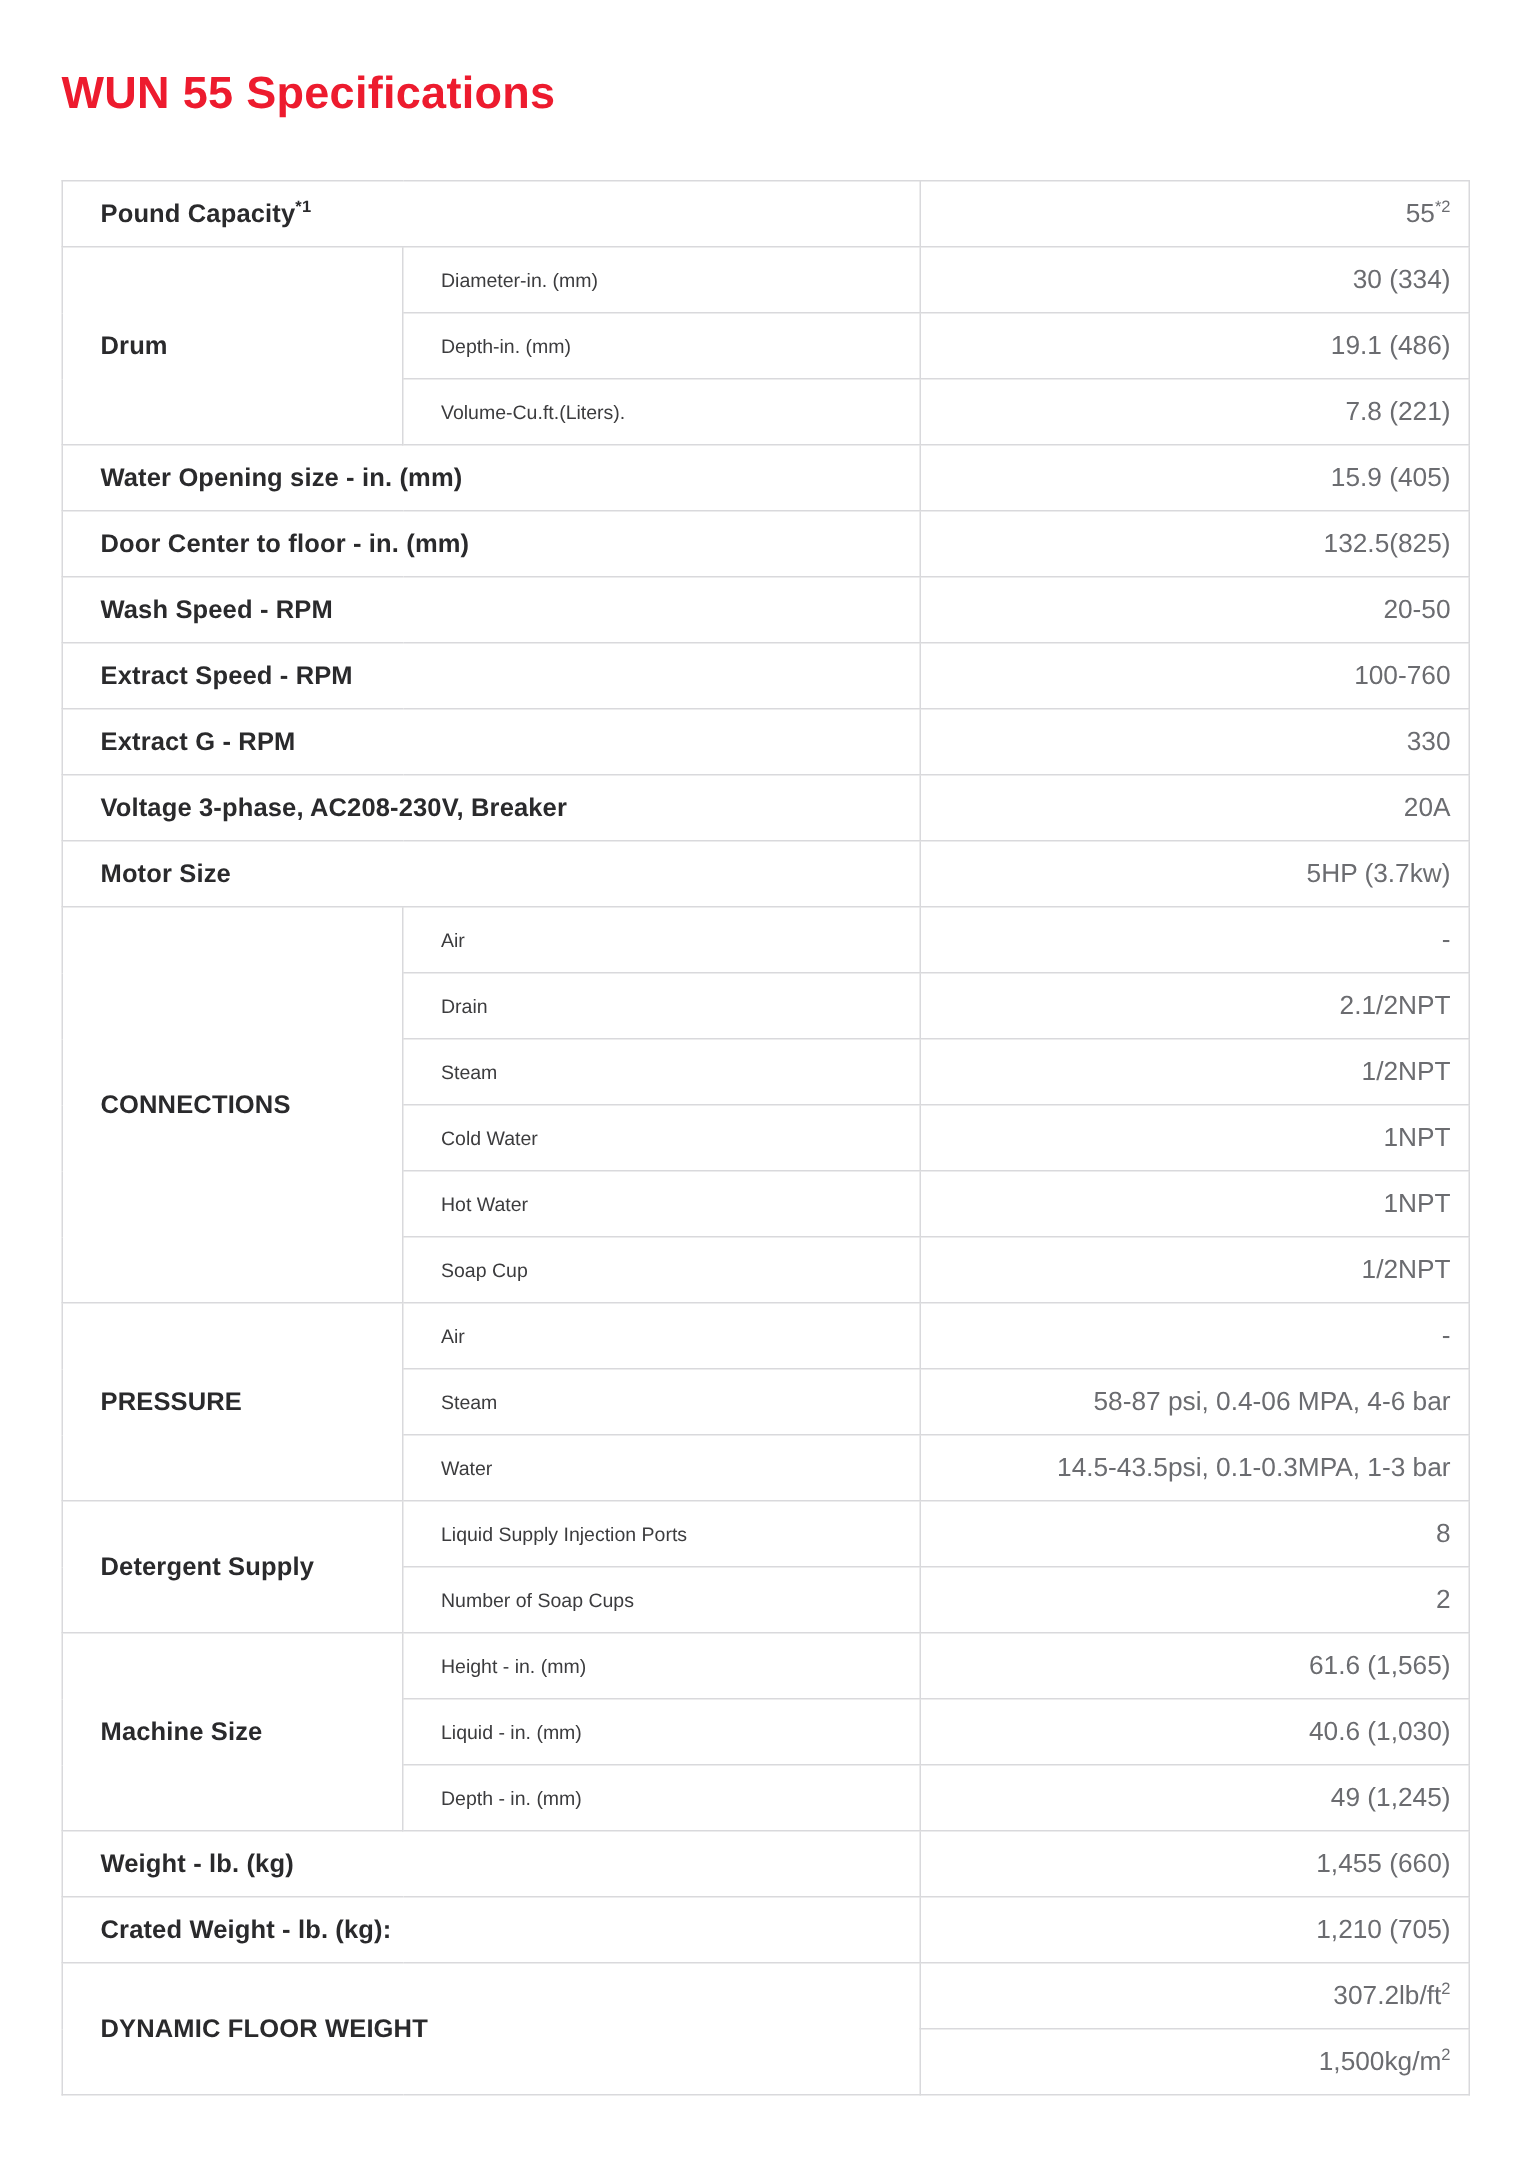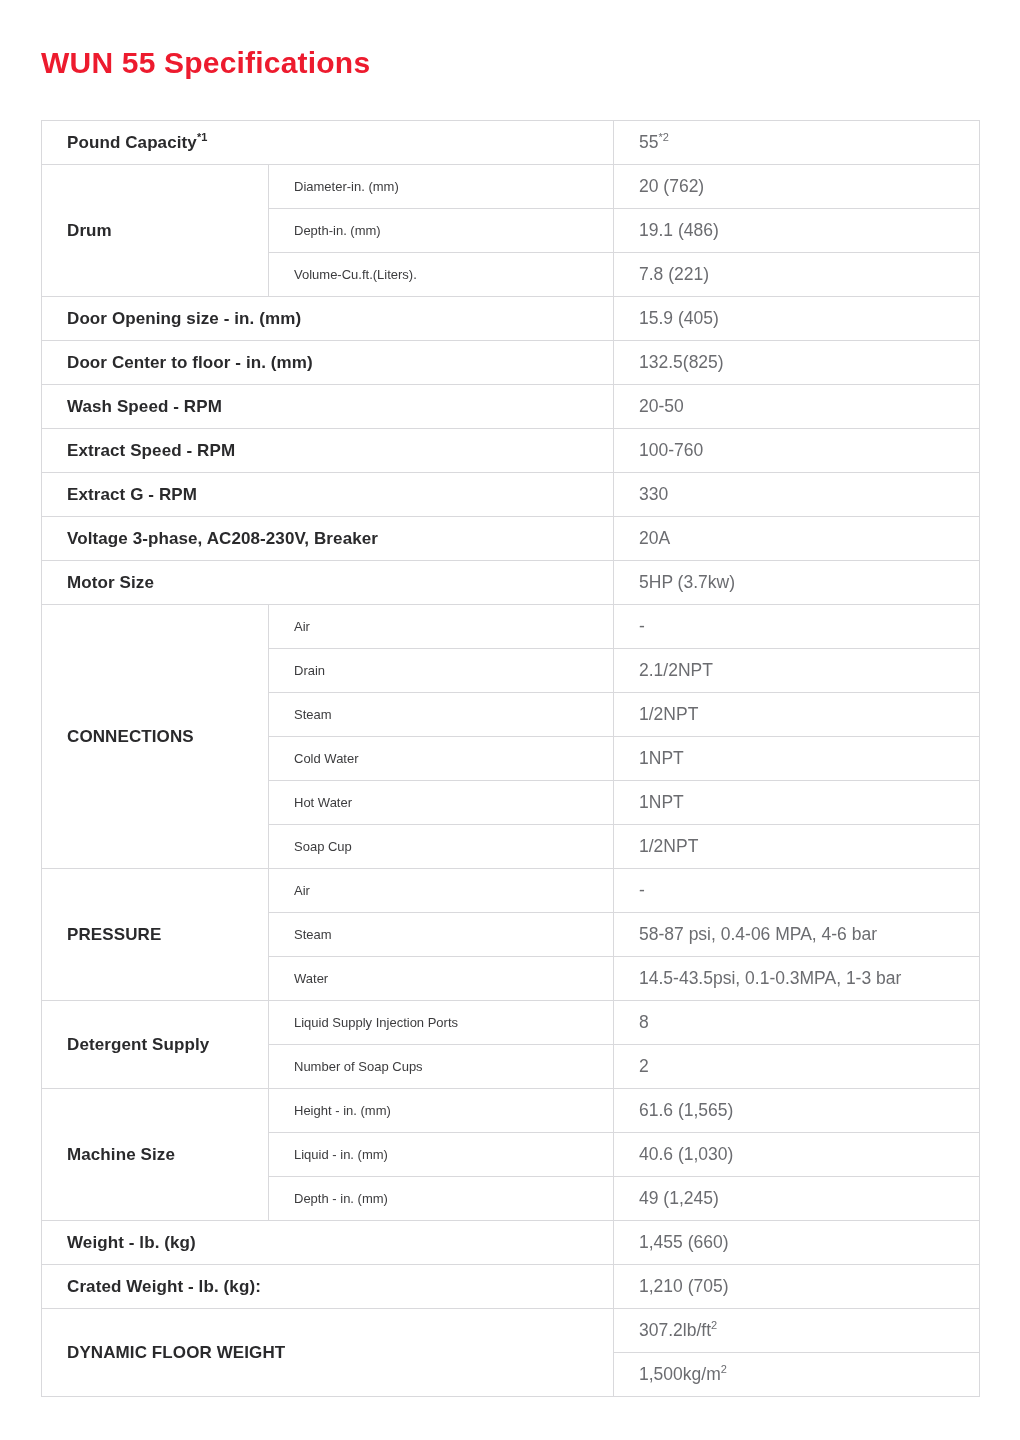--- a/index.html
+++ b/index.html
@@ -41,20 +41,21 @@
   }
   td.sublabel {
     font-weight: 400;
     color: #3c3c3e;
     font-size: 13px;
   }
   td.value {
     font-weight: 400;
     color: #6b6c70;
     font-size: 17.5px;
+    text-align: right;
   }
   sup.fnote {
     font-size: 11px;
     vertical-align: super;
     line-height: 0;
   }
 </style>
 </head>
 <body>
 
@@ -71,33 +72,33 @@
     <tbody>
 
       <tr>
         <td class="label" colspan="2"><span>Pound Capacity</span><sup class="fnote">*1</sup></td>
         <td class="value"><span>55</span><sup class="fnote">*2</sup></td>
       </tr>
 
       <tr>
         <td class="label" rowspan="3">Drum</td>
         <td class="sublabel">Diameter-in. (mm)</td>
-        <td class="value">20 (762)</td>
+        <td class="value">30 (334)</td>
       </tr>
       <tr>
         <td class="sublabel">Depth-in. (mm)</td>
         <td class="value">19.1 (486)</td>
       </tr>
       <tr>
         <td class="sublabel">Volume-Cu.ft.(Liters).</td>
         <td class="value">7.8 (221)</td>
       </tr>
 
       <tr>
-        <td class="label" colspan="2">Door Opening size - in. (mm)</td>
+        <td class="label" colspan="2">Water Opening size - in. (mm)</td>
         <td class="value">15.9 (405)</td>
       </tr>
       <tr>
         <td class="label" colspan="2">Door Center to floor - in. (mm)</td>
         <td class="value">132.5(825)</td>
       </tr>
       <tr>
         <td class="label" colspan="2">Wash Speed - RPM</td>
         <td class="value">20-50</td>
       </tr>

